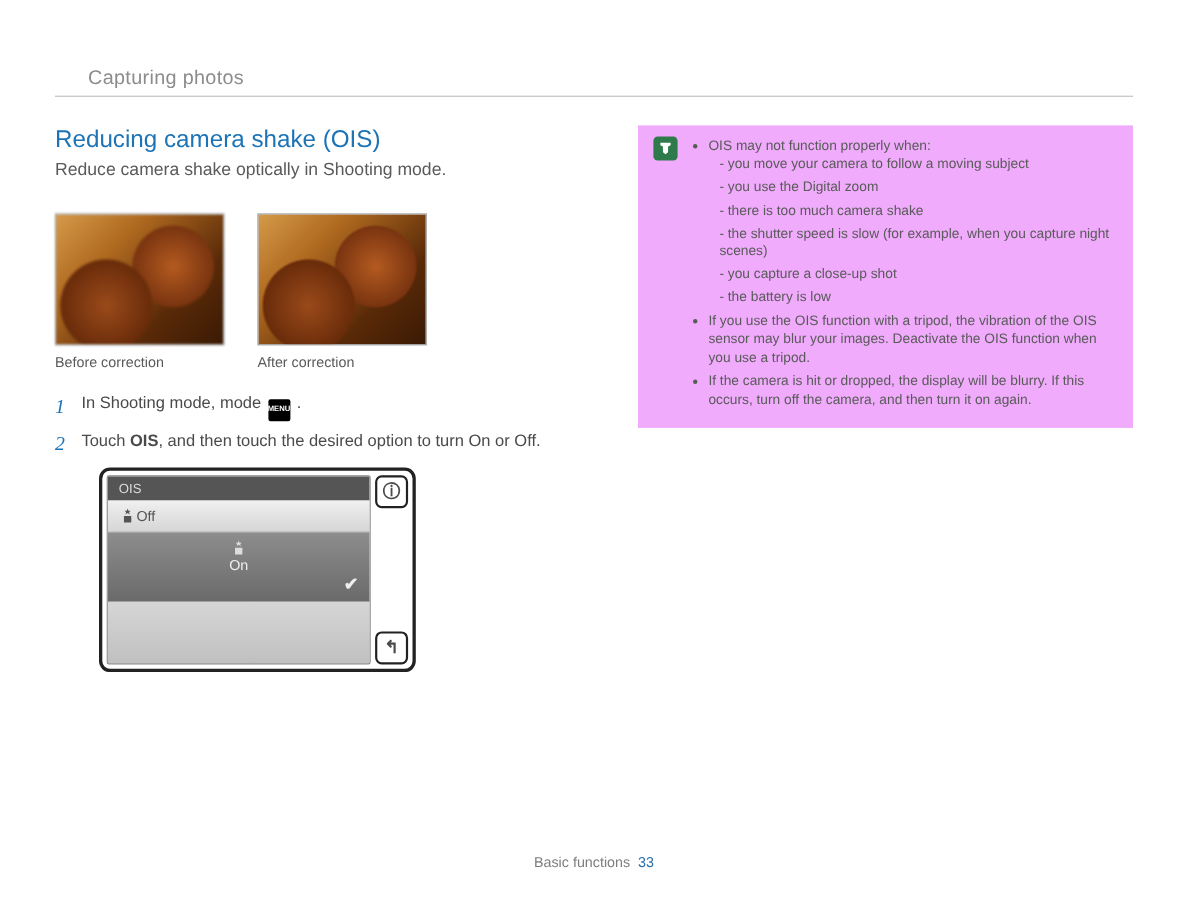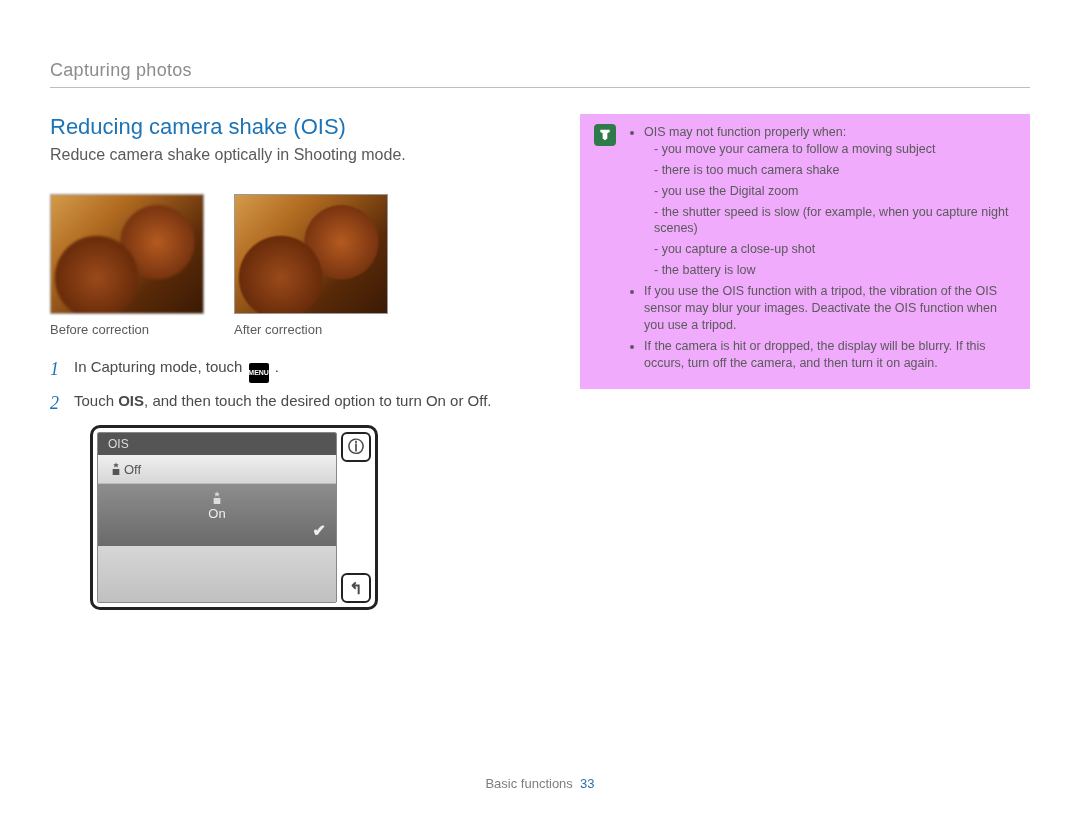--- a/index.html
+++ b/index.html
@@ -1,18 +1,18 @@
 <!DOCTYPE html>
 <html><head>
 <meta charset="utf-8">
 <style>
   * { box-sizing: border-box; margin: 0; padding: 0; }
   html, body { width: 1080px; height: 815px; background: #ffffff; font-family: Arial, Helvetica, sans-serif; color: #4a4a4a; }
   .page { width: 1080px; height: 815px; position: relative; padding: 60px 50px 40px 50px; }
-  .breadcrumb { font-size: 18px; color: #8c8c8c; font-weight: 300; letter-spacing: 0.3px; }
+  .breadcrumb { font-size: 18px; color: #8c8c8c; font-weight: 300; letter-spacing: 0.3px; margin-left: 30px; }
   .hr { border: none; border-top: 1px solid #bdbdbd; margin-top: 6px; }
   .columns { display: flex; gap: 40px; margin-top: 26px; }
   .col-left { flex: 0 0 490px; }
   .col-right { flex: 1; }
   .h1 { font-size: 22px; color: #1c73b5; font-weight: 400; margin-bottom: 6px; }
   .intro { font-size: 16px; color: #5a5a5a; margin-bottom: 30px; }
   .photo-row { display: flex; gap: 18px; margin-bottom: 6px; }
   .photo-block { width: 166px; }
   .photo {
     width: 154px; height: 120px;
@@ -83,21 +83,21 @@
         <div class="photo-block">
           <div class="photo"></div>
           <div class="caption">After correction</div>
         </div>
       </div>
 
       <div class="steps">
         <div class="step">
           <div class="step-num">1</div>
           <div>
-            <span>In Capturing mode, touch </span><span class="menu-icon">MENU</span><span> .</span>
+            <span>In Shooting mode, mode </span><span class="menu-icon">MENU</span><span> .</span>
           </div>
         </div>
         <div class="step">
           <div class="step-num">2</div>
           <div>
             <span>Touch </span><span class="bold">OIS</span><span>, and then touch the desired option to turn On or Off.</span>
           </div>
         </div>
       </div>
 
@@ -140,22 +140,22 @@
           <svg viewBox="0 0 24 24">
               <path fill="#fff" d="M4 3h16v4l-4 2v9l-4 3-4-3V9L4 7z"></path>
             </svg>
         </div>
         <div>
           <ul>
             <li>
               <span>OIS may not function properly when:</span>
               <ul class="dash">
                 <li>you move your camera to follow a moving subject</li>
+                <li>you use the Digital zoom</li>
                 <li>there is too much camera shake</li>
-                <li>you use the Digital zoom</li>
                 <li>the shutter speed is slow (for example, when you capture night scenes)</li>
                 <li>you capture a close-up shot</li>
                 <li>the battery is low</li>
               </ul>
             </li>
             <li>If you use the OIS function with a tripod, the vibration of the OIS sensor may blur your images. Deactivate the OIS function when you use a tripod.</li>
             <li>If the camera is hit or dropped, the display will be blurry. If this occurs, turn off the camera, and then turn it on again.</li>
           </ul>
         </div>
       </div>

